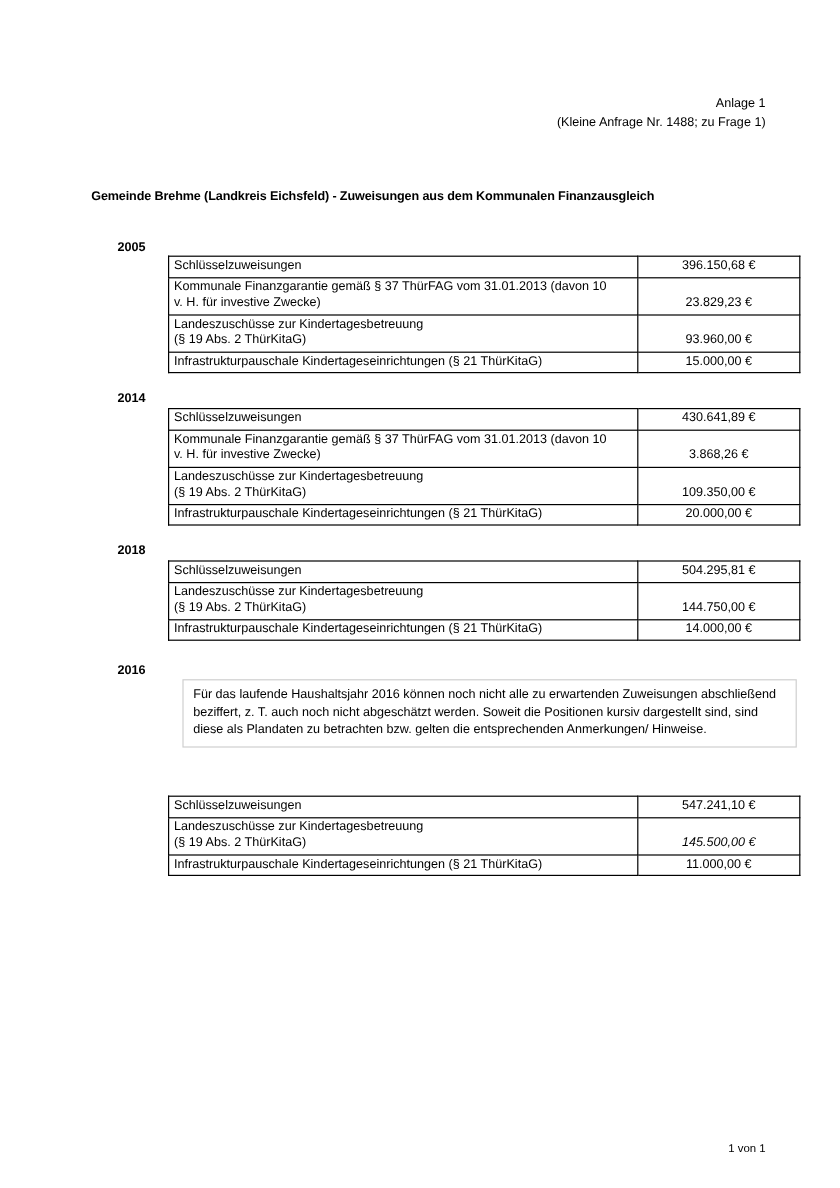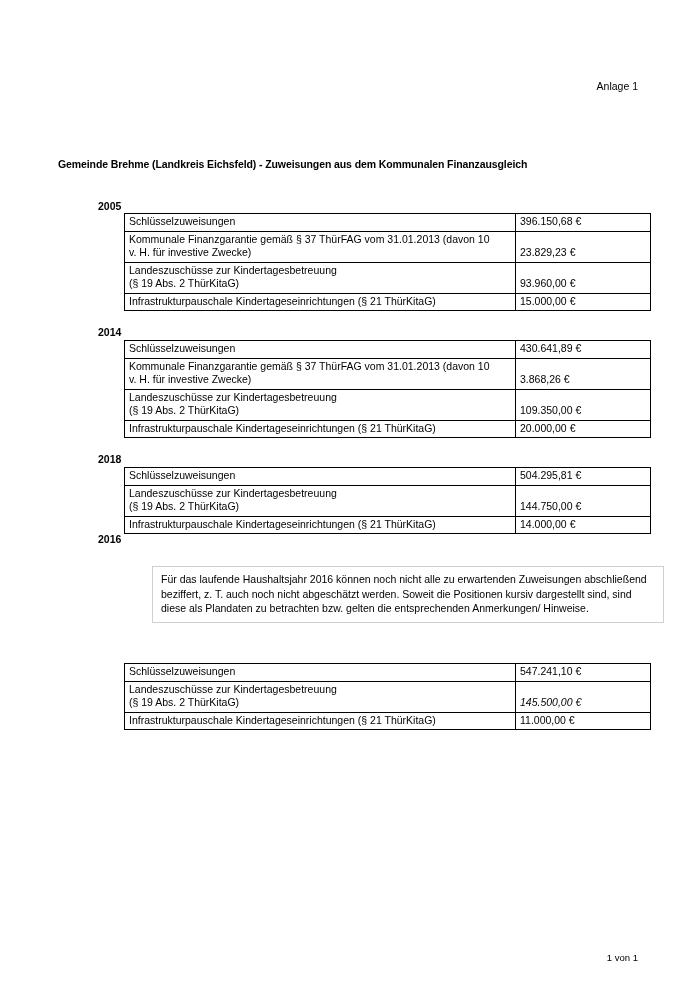--- a/index.html
+++ b/index.html
@@ -25,39 +25,39 @@
     position: absolute;
     top: 78px;
     right: 62px;
     text-align: right;
     font-size: 10.5px;
     line-height: 16px;
   }
   .doc-title {
     position: absolute;
     top: 158px;
-    left: 58px;
+    left: 76px;
     font-size: 10.5px;
     font-weight: bold;
     letter-spacing: -0.1px;
   }
   .year-label {
     position: absolute;
     left: 98px;
     font-size: 10.5px;
     font-weight: bold;
   }
   .year-2013 { top: 200px; }
   .year-2014 { top: 326px; text-align: center; }
   .year-2015 { top: 453px; }
-  .year-2016 { top: 533px; }
+  .year-2016 { top: 553px; }
 
   table.data {
     position: absolute;
-    left: 124px;
+    left: 140px;
     width: 512px;
     border-collapse: collapse;
     font-size: 10.5px;
     table-layout: fixed;
   }
   table.t2013 { top: 213px; }
   table.t2014 { top: 340px; }
   table.t2015 { top: 467px; }
   table.t2016 { top: 663px; }
 
@@ -65,21 +65,21 @@
     border: 1px solid #000000;
     padding: 1px 4px 2px 4px;
     vertical-align: top;
     line-height: 13.5px;
   }
   table.data td.label {
     width: 382px;
   }
   table.data td.value {
     width: 126px;
-    text-align: left;
+    text-align: center;
     vertical-align: bottom;
     white-space: nowrap;
   }
   td.value.italic {
     font-style: italic;
   }
   .note-box {
     position: absolute;
     left: 124px;
     top: 566px;
@@ -98,20 +98,21 @@
     font-size: 9.5px;
   }
 </style>
 </head>
 <body>
 
 <div class="page">
 
   <div class="header-block">
     <div>Anlage 1</div>
+    <div>(Kleine Anfrage Nr. 1488; zu Frage 1)</div>
   </div>
 
   <div class="doc-title">Gemeinde Brehme (Landkreis Eichsfeld) - Zuweisungen aus dem Kommunalen Finanzausgleich</div>
 
   <div class="year-label year-2013">2005</div>
   <table class="data t2013">
     <tbody>
       <tr>
         <td class="label">Schlüsselzuweisungen</td>
         <td class="value">396.150,68 €</td>

